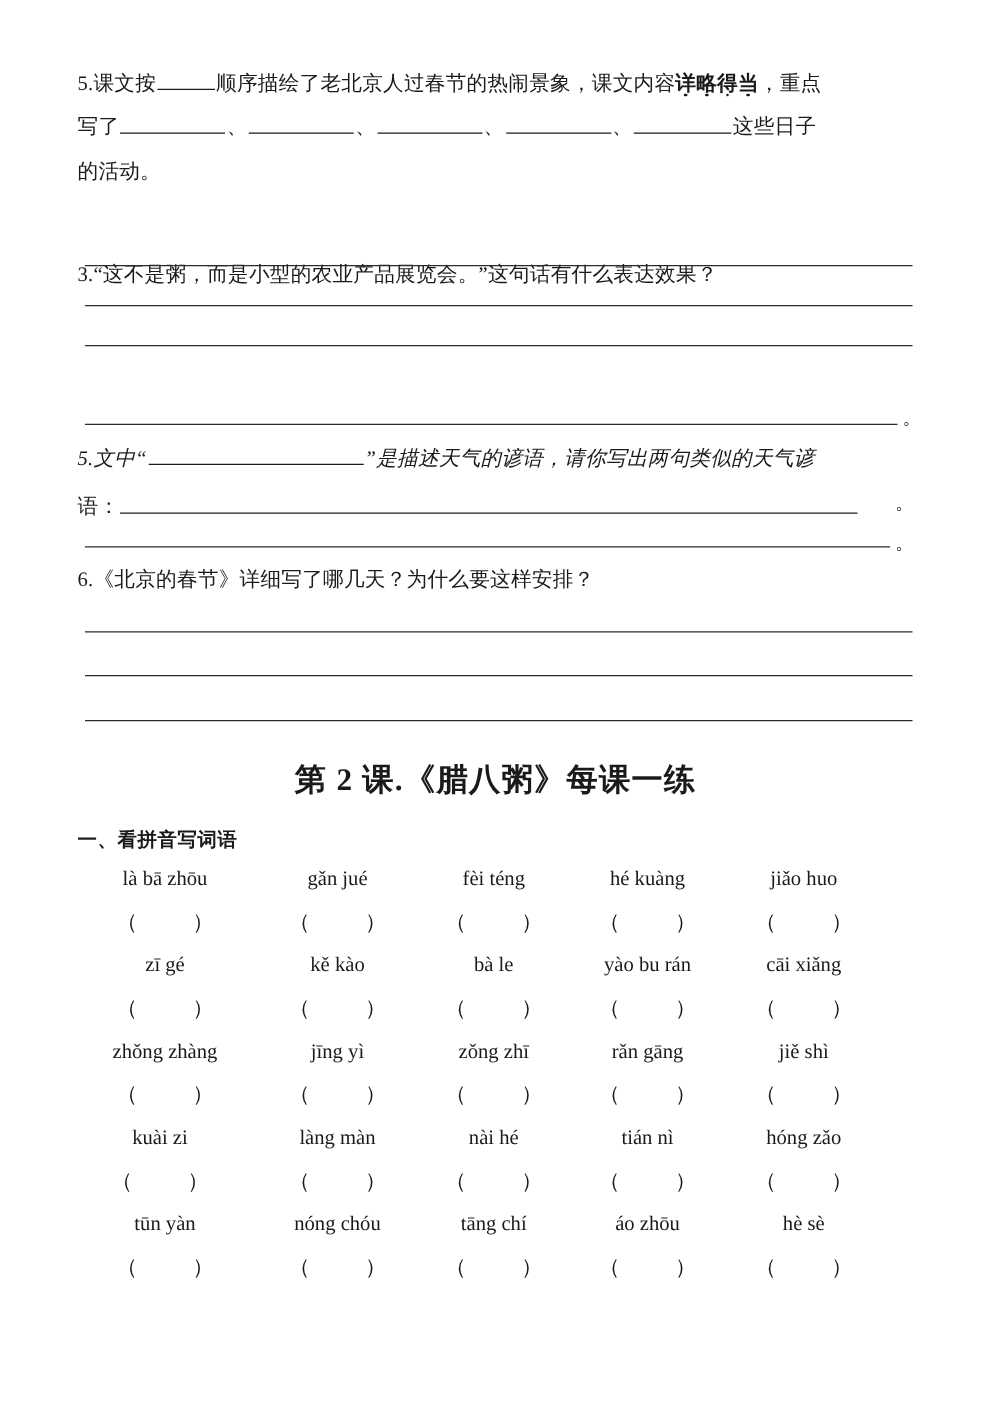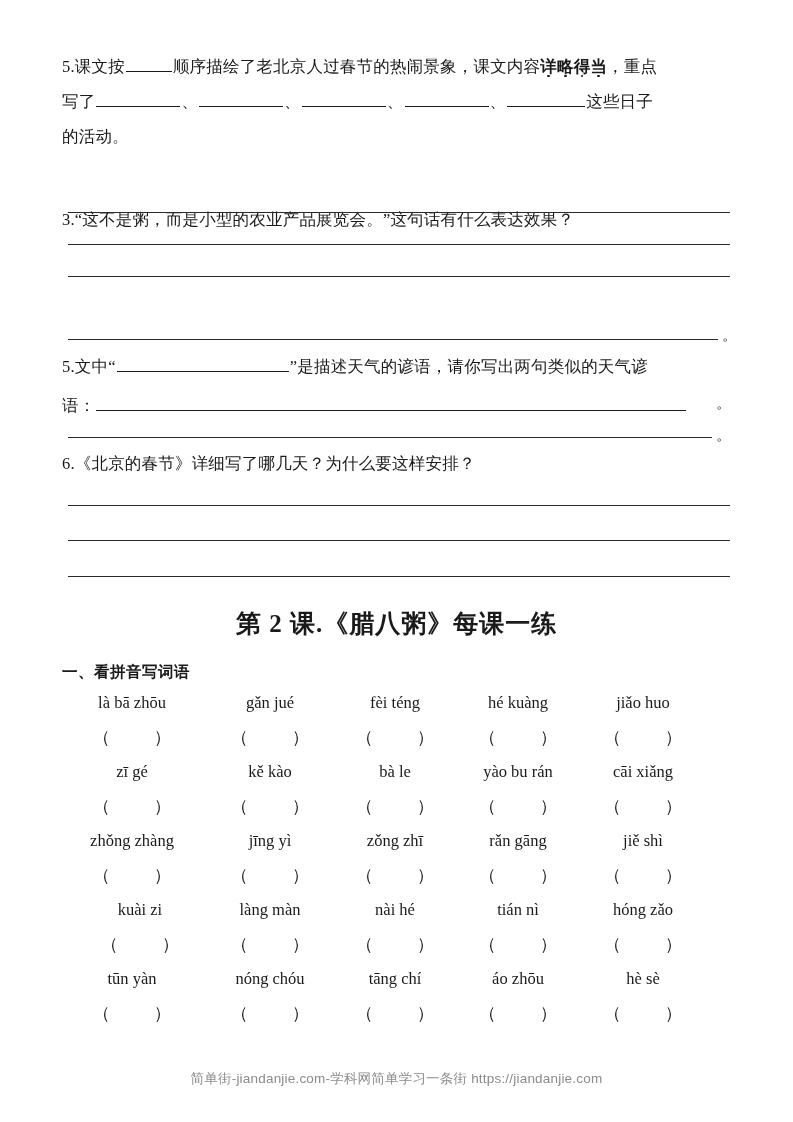--- a/index.html
+++ b/index.html
@@ -158,21 +158,21 @@
   <div class="qline cn" style="left:62px; top:167px;margin-top:45px;">3.“这不是粥，而是小型的农业产品展览会。”这句话有什么表达效果？</div>
 
   <div class="rule" style="left:68px; top:212px; width:662px;"></div>
   <div class="rule" style="left:68px; top:244px; width:662px;"></div>
   <div class="rule" style="left:68px; top:276px; width:662px;"></div>
 
 
   <div class="rule" style="left:68px; top:339px; width:650px;"></div>
   <div class="rule-period cn" style="left:722px; top:328px;">。</div>
 
-  <div class="qline cn" style="left:62px; top:355px;">
+  <div class="qline cn" style="left:62px; top:355px;font-style:italic;">
     <span>5.文中“</span><span class="blank" style="width:172px;"></span><span>”</span><span>是描述天气的谚语，请你写出两句类似的天气谚</span>
   </div>
 
   <div class="qline cn" style="left:62px; top:394px;">
     <span>语：</span><span class="blank" style="width:590px;"></span>
   </div>
   <div class="rule-period cn" style="left:716px; top:396px;">。</div>
 
   <div class="rule" style="left:68px; top:437px; width:644px;"></div>
   <div class="rule-period cn" style="left:716px; top:428px;">。</div>
@@ -252,21 +252,21 @@
         <div class="pinyin-text">rǎn gāng</div>
         <div class="paren">（<span class="gap"></span>）</div>
       </div>
       <div class="pinyin-cell" style="left:578px; width:130px;">
         <div class="pinyin-text">jiě shì</div>
         <div class="paren">（<span class="gap"></span>）</div>
       </div>
     </div>
 
     <div class="pinyin-row">
-      <div class="pinyin-cell" style="left:70px; width:140px;">
+      <div class="pinyin-cell" style="left:58px; width:140px;">
         <div class="pinyin-text">kuài zi</div>
         <div class="paren">（<span class="gap"></span>）</div>
       </div>
       <div class="pinyin-cell" style="left:205px; width:130px;">
         <div class="pinyin-text">làng màn</div>
         <div class="paren">（<span class="gap"></span>）</div>
       </div>
       <div class="pinyin-cell" style="left:330px; width:130px;">
         <div class="pinyin-text">nài hé</div>
         <div class="paren">（<span class="gap"></span>）</div>
@@ -299,15 +299,14 @@
         <div class="paren">（<span class="gap"></span>）</div>
       </div>
       <div class="pinyin-cell" style="left:578px; width:130px;">
         <div class="pinyin-text">hè sè</div>
         <div class="paren">（<span class="gap"></span>）</div>
       </div>
     </div>
 
   </div>
 
-  <div class="footer" style="top:1070px;">简单街-jiandanjie.com-学科网简单学习一条街 https://jiandanjie.com</div>
 
 </div>
 
 </body></html>

